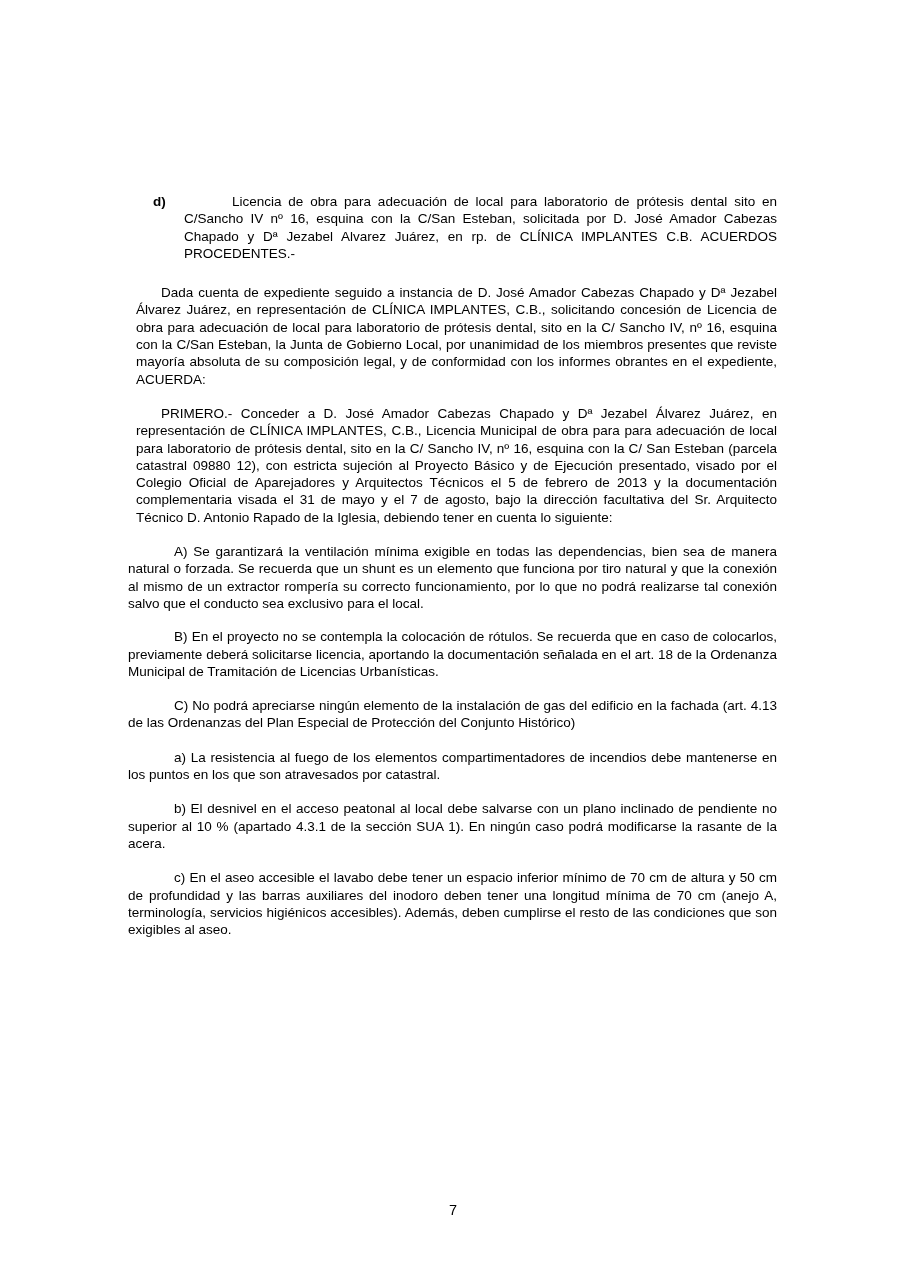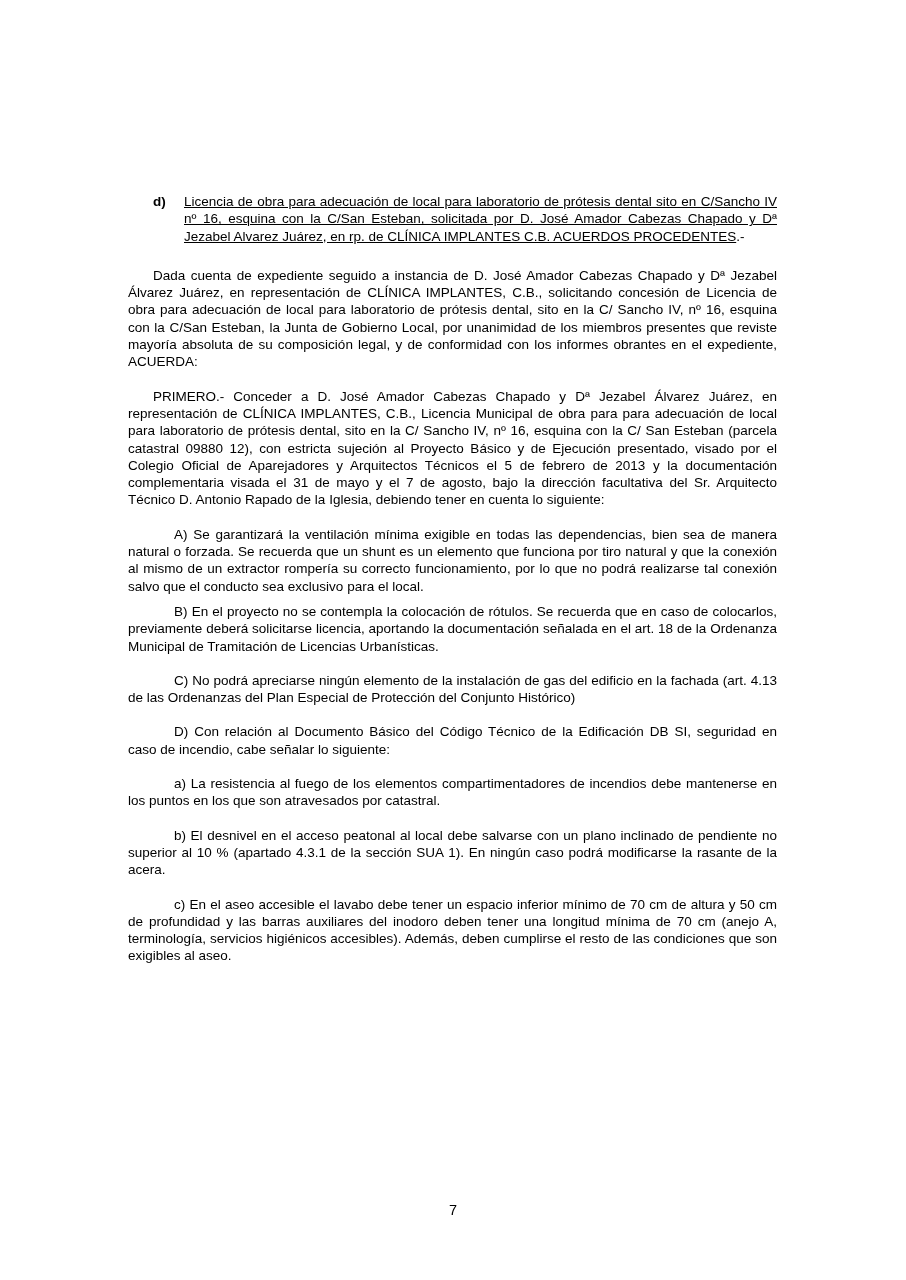--- a/index.html
+++ b/index.html
@@ -30,28 +30,28 @@
     padding-left: 56px;
     margin: 0 0 22px 0;
   }
   .heading .marker {
     position: absolute;
     left: 25px;
     top: 0;
     font-weight: bold;
   }
   .heading .title {
-    text-decoration: underline;
+    margin-left: 48px;
   }
   p.para {
     margin: 0 0 17px 0;
   }
-  p.indent-sm { text-indent: 25px; }
+  p.indent-sm { text-indent: 25px; margin-left: 8px; }
   p.indent-lg { text-indent: 46px; }
-  p.tight { margin-bottom: 8px; }
+  p.tight { margin-bottom: 16px; }
   p.last { margin-bottom: 16px; }
   .footer {
     position: absolute;
     left: 0;
     top: 1201px;
     width: 100%;
     text-align: center;
     font-size: 14.5px;
     line-height: 18px;
   }
@@ -70,21 +70,20 @@
     <p class="para indent-sm">Dada cuenta de expediente seguido a instancia de D. José Amador Cabezas Chapado y Dª Jezabel Álvarez Juárez, en representación de CLÍNICA IMPLANTES, C.B., solicitando concesión de Licencia de obra para adecuación de local para laboratorio de prótesis dental, sito en la C/ Sancho IV, nº 16, esquina con la C/San Esteban, la Junta de Gobierno Local, por unanimidad de los miembros presentes que reviste mayoría absoluta de su composición legal, y de conformidad con los informes obrantes en el expediente, ACUERDA:</p>
 
     <p class="para indent-sm">PRIMERO.- Conceder a D. José Amador Cabezas Chapado y Dª Jezabel Álvarez Juárez, en representación de CLÍNICA IMPLANTES, C.B., Licencia Municipal de obra para para adecuación de local para laboratorio de prótesis dental, sito en la C/ Sancho IV, nº 16, esquina con la C/ San Esteban (parcela catastral 09880 12), con estricta sujeción al Proyecto Básico y de Ejecución presentado, visado por el Colegio Oficial de Aparejadores y Arquitectos Técnicos el 5 de febrero de 2013 y la documentación complementaria visada el 31 de mayo y el 7 de agosto, bajo la dirección facultativa del Sr. Arquitecto Técnico D. Antonio Rapado de la Iglesia, debiendo tener en cuenta lo siguiente:</p>
 
     <p class="para indent-lg tight">A) Se garantizará la ventilación mínima exigible en todas las dependencias, bien sea de manera natural o forzada. Se recuerda que un shunt es un elemento que funciona por tiro natural y que la conexión al mismo de un extractor rompería su correcto funcionamiento, por lo que no podrá realizarse tal conexión salvo que el conducto sea exclusivo para el local.</p>
 
     <p class="para indent-lg">B) En el proyecto no se contempla la colocación de rótulos. Se recuerda que en caso de colocarlos, previamente deberá solicitarse licencia, aportando la documentación señalada en el art. 18 de la Ordenanza Municipal de Tramitación de Licencias Urbanísticas.</p>
 
     <p class="para indent-lg">C) No podrá apreciarse ningún elemento de la instalación de gas del edificio en la fachada (art. 4.13 de las Ordenanzas del Plan Especial de Protección del Conjunto Histórico)</p>
 
-    <p class="para indent-lg">D) Con relación al Documento Básico del Código Técnico de la Edificación DB SI, seguridad en caso de incendio, cabe señalar lo siguiente:</p>
 
     <p class="para indent-lg">a) La resistencia al fuego de los elementos compartimentadores de incendios debe mantenerse en los puntos en los que son atravesados por catastral.</p>
 
 
 
 
     <p class="para indent-lg">b) El desnivel en el acceso peatonal al local debe salvarse con un plano inclinado de pendiente no superior al 10 % (apartado 4.3.1 de la sección SUA 1). En ningún caso podrá modificarse la rasante de la acera.</p>
 
     <p class="para indent-lg last">c) En el aseo accesible el lavabo debe tener un espacio inferior mínimo de 70 cm de altura y 50 cm de profundidad y las barras auxiliares del inodoro deben tener una longitud mínima de 70 cm (anejo A, terminología, servicios higiénicos accesibles). Además, deben cumplirse el resto de las condiciones que son exigibles al aseo.</p>
 

